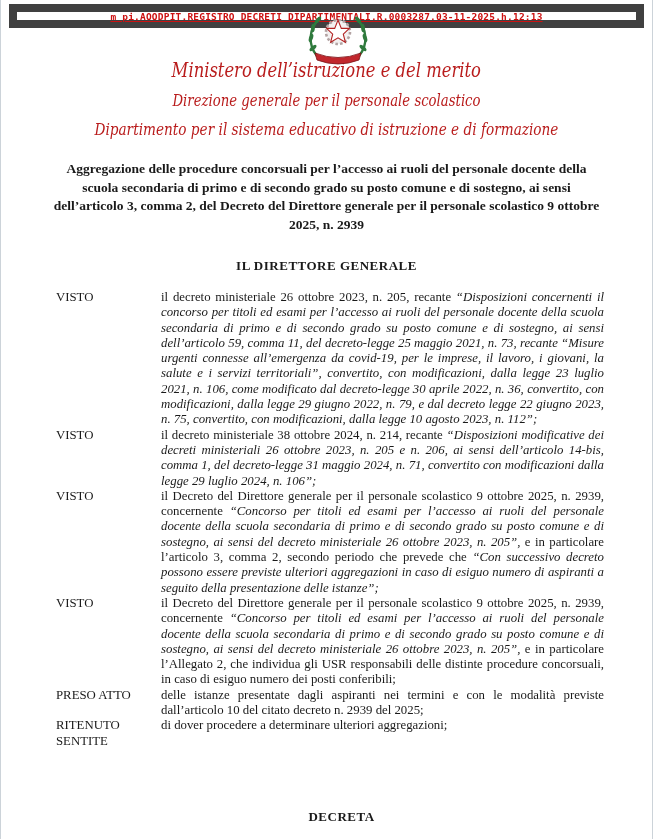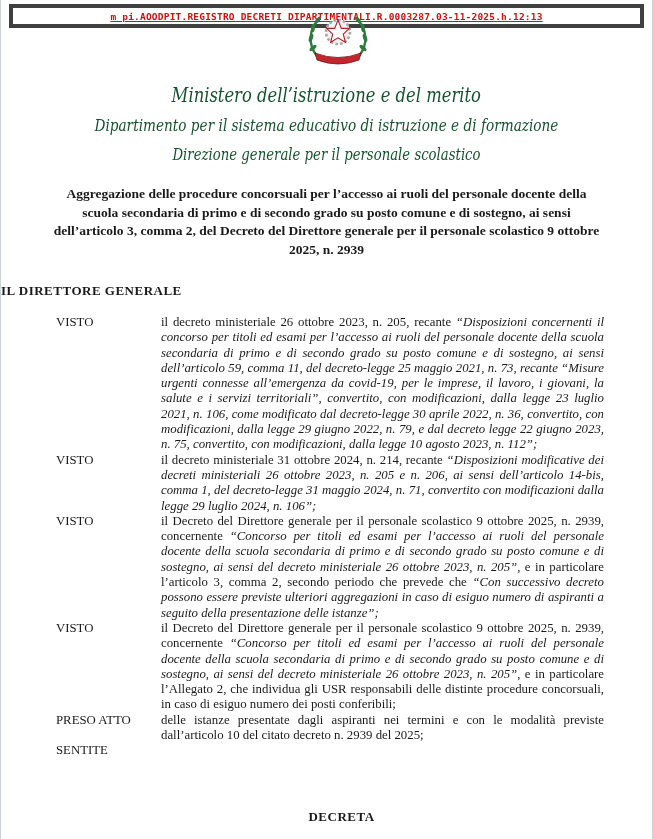--- a/index.html
+++ b/index.html
@@ -12,61 +12,62 @@
     border-right:1px solid #ccd3d9;
     box-sizing:border-box;
     overflow:hidden;
     display:flex;flex-direction:column;
     font-family:"Liberation Serif", serif;
     color:#1a1a1a;
   }
   .banner{
     margin:4px 8px 0 8px;
     height:24px;
-    border:4px solid #404040;
+    border:8px solid #404040;
     display:flex;align-items:center;justify-content:center;
     box-sizing:border-box;
     background:#ffffff;
   }
   .banner-text{
     font-family:"DejaVu Sans Mono", monospace;
     font-size:9.5px;
     font-weight:bold;
     letter-spacing:0.2px;
     color:#cc1111;
     text-decoration:underline;
     white-space:nowrap;
   }
   .emblem{
     position:absolute;
     top:10px;left:302px;
     width:70px;height:57px;
     z-index:5;
   }
   .letterhead{
-    margin-top:53px;
+    margin-top:28px;
     text-align:center;
     font-family:"DejaVu Serif", serif;
     font-style:italic;
-    color:#14532d;
+    color:#b91c1c;
   }
   .lh-line{display:block;line-height:28px;white-space:nowrap;}
   .lh-inner{display:inline-block;transform:scaleX(0.78);transform-origin:center;}
   .lh-ministry .lh-inner{font-size:21px;}
   .lh-department .lh-inner{font-size:17.5px;}
   .lh-directorate .lh-inner{font-size:17px;}
   .doc-title{
     margin:16px 48px 0 48px;
     text-align:center;
     font-weight:bold;
     font-size:13.5px;
     line-height:18.5px;
   }
   .section-heading{
     margin-top:24px;
+    text-align:center;
     font-weight:bold;
     font-size:13px;
     letter-spacing:0.5px;
   }
   .paragraphs{
     margin:16px 48px 0 55px;
     font-size:12.8px;
     line-height:15.3px;
   }
   .para-row{display:flex;}
@@ -110,53 +111,57 @@
     <ellipse cx="55" cy="10" rx="4.2" ry="1.9" fill="#2f7a3d" transform="rotate(50 55 10)"></ellipse>
     <circle cx="35" cy="22" r="12" fill="#f3f1f1" stroke="#b3a3a3" stroke-width="2.6" stroke-dasharray="2.6 2.1"></circle>
     <polygon points="35,10 38.3,18.4 46.4,18.3 40.3,24.1 42.4,32.3 35,27.9 27.6,32.3 29.7,24.1 23.6,18.3 31.7,18.4" fill="#ffffff" stroke="#b22222" stroke-width="1.1"></polygon>
     <path d="M12 43 Q35 52 58 43 L56 50 Q35 58 14 50 Z" fill="#c1272d" stroke="#7a1418" stroke-width="0.8"></path>
   </svg>
 
   <div class="letterhead">
     <span class="lh-line lh-ministry">
       <span class="lh-inner">Ministero dell’istruzione e del merito</span>
     </span>
+    <span class="lh-line lh-directorate">
+      <span class="lh-inner">Direzione generale per il personale scolastico</span>
+    </span>
     <span class="lh-line lh-department">
       <span class="lh-inner">Dipartimento per il sistema educativo di istruzione e di formazione</span>
-    </span>
-    <span class="lh-line lh-directorate">
-      <span class="lh-inner">Direzione generale per il personale scolastico</span>
     </span>
   </div>
 
   <div class="doc-title">Aggregazione delle procedure concorsuali per l’accesso ai ruoli del personale docente della scuola secondaria di primo e di secondo grado su posto comune e di sostegno, ai sensi dell’articolo 3, comma 2, del Decreto del Direttore generale per il personale scolastico 9 ottobre 2025, n. 2939</div>
 
   <div class="section-heading">IL DIRETTORE GENERALE</div>
 
   <div class="paragraphs">
       <div class="para-row">
         <div class="para-label">VISTO</div>
         <div class="para-body"><span>il decreto ministeriale 26 ottobre 2023, n. 205, recante </span><i>“Disposizioni concernenti il concorso per titoli ed esami per l’accesso ai ruoli del personale docente della scuola secondaria di primo e di secondo grado su posto comune e di sostegno, ai sensi dell’articolo 59, comma 11, del decreto-legge 25 maggio 2021, n. 73, recante “Misure urgenti connesse all’emergenza da covid-19, per le imprese, il lavoro, i giovani, la salute e i servizi territoriali”, convertito, con modificazioni, dalla legge 23 luglio 2021, n. 106, come modificato dal decreto-legge 30 aprile 2022, n. 36, convertito, con modificazioni, dalla legge 29 giugno 2022, n. 79, e dal decreto legge 22 giugno 2023, n. 75, convertito, con modificazioni, dalla legge 10 agosto 2023, n. 112”;</i></div>
       </div>
       <div class="para-row">
         <div class="para-label">VISTO</div>
-        <div class="para-body"><span>il decreto ministeriale 31 ottobre 2024, n. 214, recante </span><i>“Disposizioni modificative dei decreti ministeriali 26 ottobre 2023, n. 205 e n. 206, ai sensi dell’articolo 14-bis, comma 1, del decreto-legge 31 maggio 2024, n. 71, convertito con modificazioni dalla legge 29 luglio 2024, n. 106”;</i></div>
+        <div class="para-body"><span>il decreto ministeriale 38 ottobre 2024, n. 214, recante </span><i>“Disposizioni modificative dei decreti ministeriali 26 ottobre 2023, n. 205 e n. 206, ai sensi dell’articolo 14-bis, comma 1, del decreto-legge 31 maggio 2024, n. 71, convertito con modificazioni dalla legge 29 luglio 2024, n. 106”;</i></div>
       </div>
       <div class="para-row">
         <div class="para-label">VISTO</div>
         <div class="para-body"><span>il Decreto del Direttore generale per il personale scolastico 9 ottobre 2025, n. 2939, concernente </span><i>“Concorso per titoli ed esami per l’accesso ai ruoli del personale docente  della scuola secondaria di primo e di secondo grado su posto comune e di sostegno, ai sensi del decreto ministeriale 26 ottobre 2023, n. 205”</i><span>, e in particolare l’articolo 3, comma 2, secondo periodo che prevede che </span><i>“Con successivo decreto possono essere previste ulteriori aggregazioni in caso di esiguo numero di aspiranti a seguito della presentazione delle istanze”;</i></div>
       </div>
       <div class="para-row">
         <div class="para-label">VISTO</div>
         <div class="para-body"><span>il Decreto del Direttore generale per il personale scolastico 9 ottobre 2025, n. 2939, concernente </span><i>“Concorso per titoli ed esami per l’accesso ai ruoli del personale docente della scuola secondaria di primo e di secondo grado su posto comune e di sostegno, ai sensi del decreto ministeriale 26 ottobre 2023, n. 205”</i><span>, e in particolare l’Allegato 2, che individua gli USR responsabili delle distinte procedure concorsuali, in caso di esiguo numero dei posti conferibili;</span></div>
       </div>
       <div class="para-row">
         <div class="para-label">PRESO ATTO</div>
         <div class="para-body"><span>delle istanze presentate dagli aspiranti nei termini e con le modalità previste dall’articolo 10 del citato decreto n. 2939 del 2025;</span></div>
       </div>
       <div class="para-row">
+        <div class="para-label">RITENUTO</div>
+        <div class="para-body"><span>di dover procedere a determinare ulteriori aggregazioni;</span></div>
+      </div>
+      <div class="para-row">
         <div class="para-label">SENTITE</div>
       </div>
     </div>
 
   <div class="decreta">DECRETA</div>
 
 </div>
 
 </body></html>

